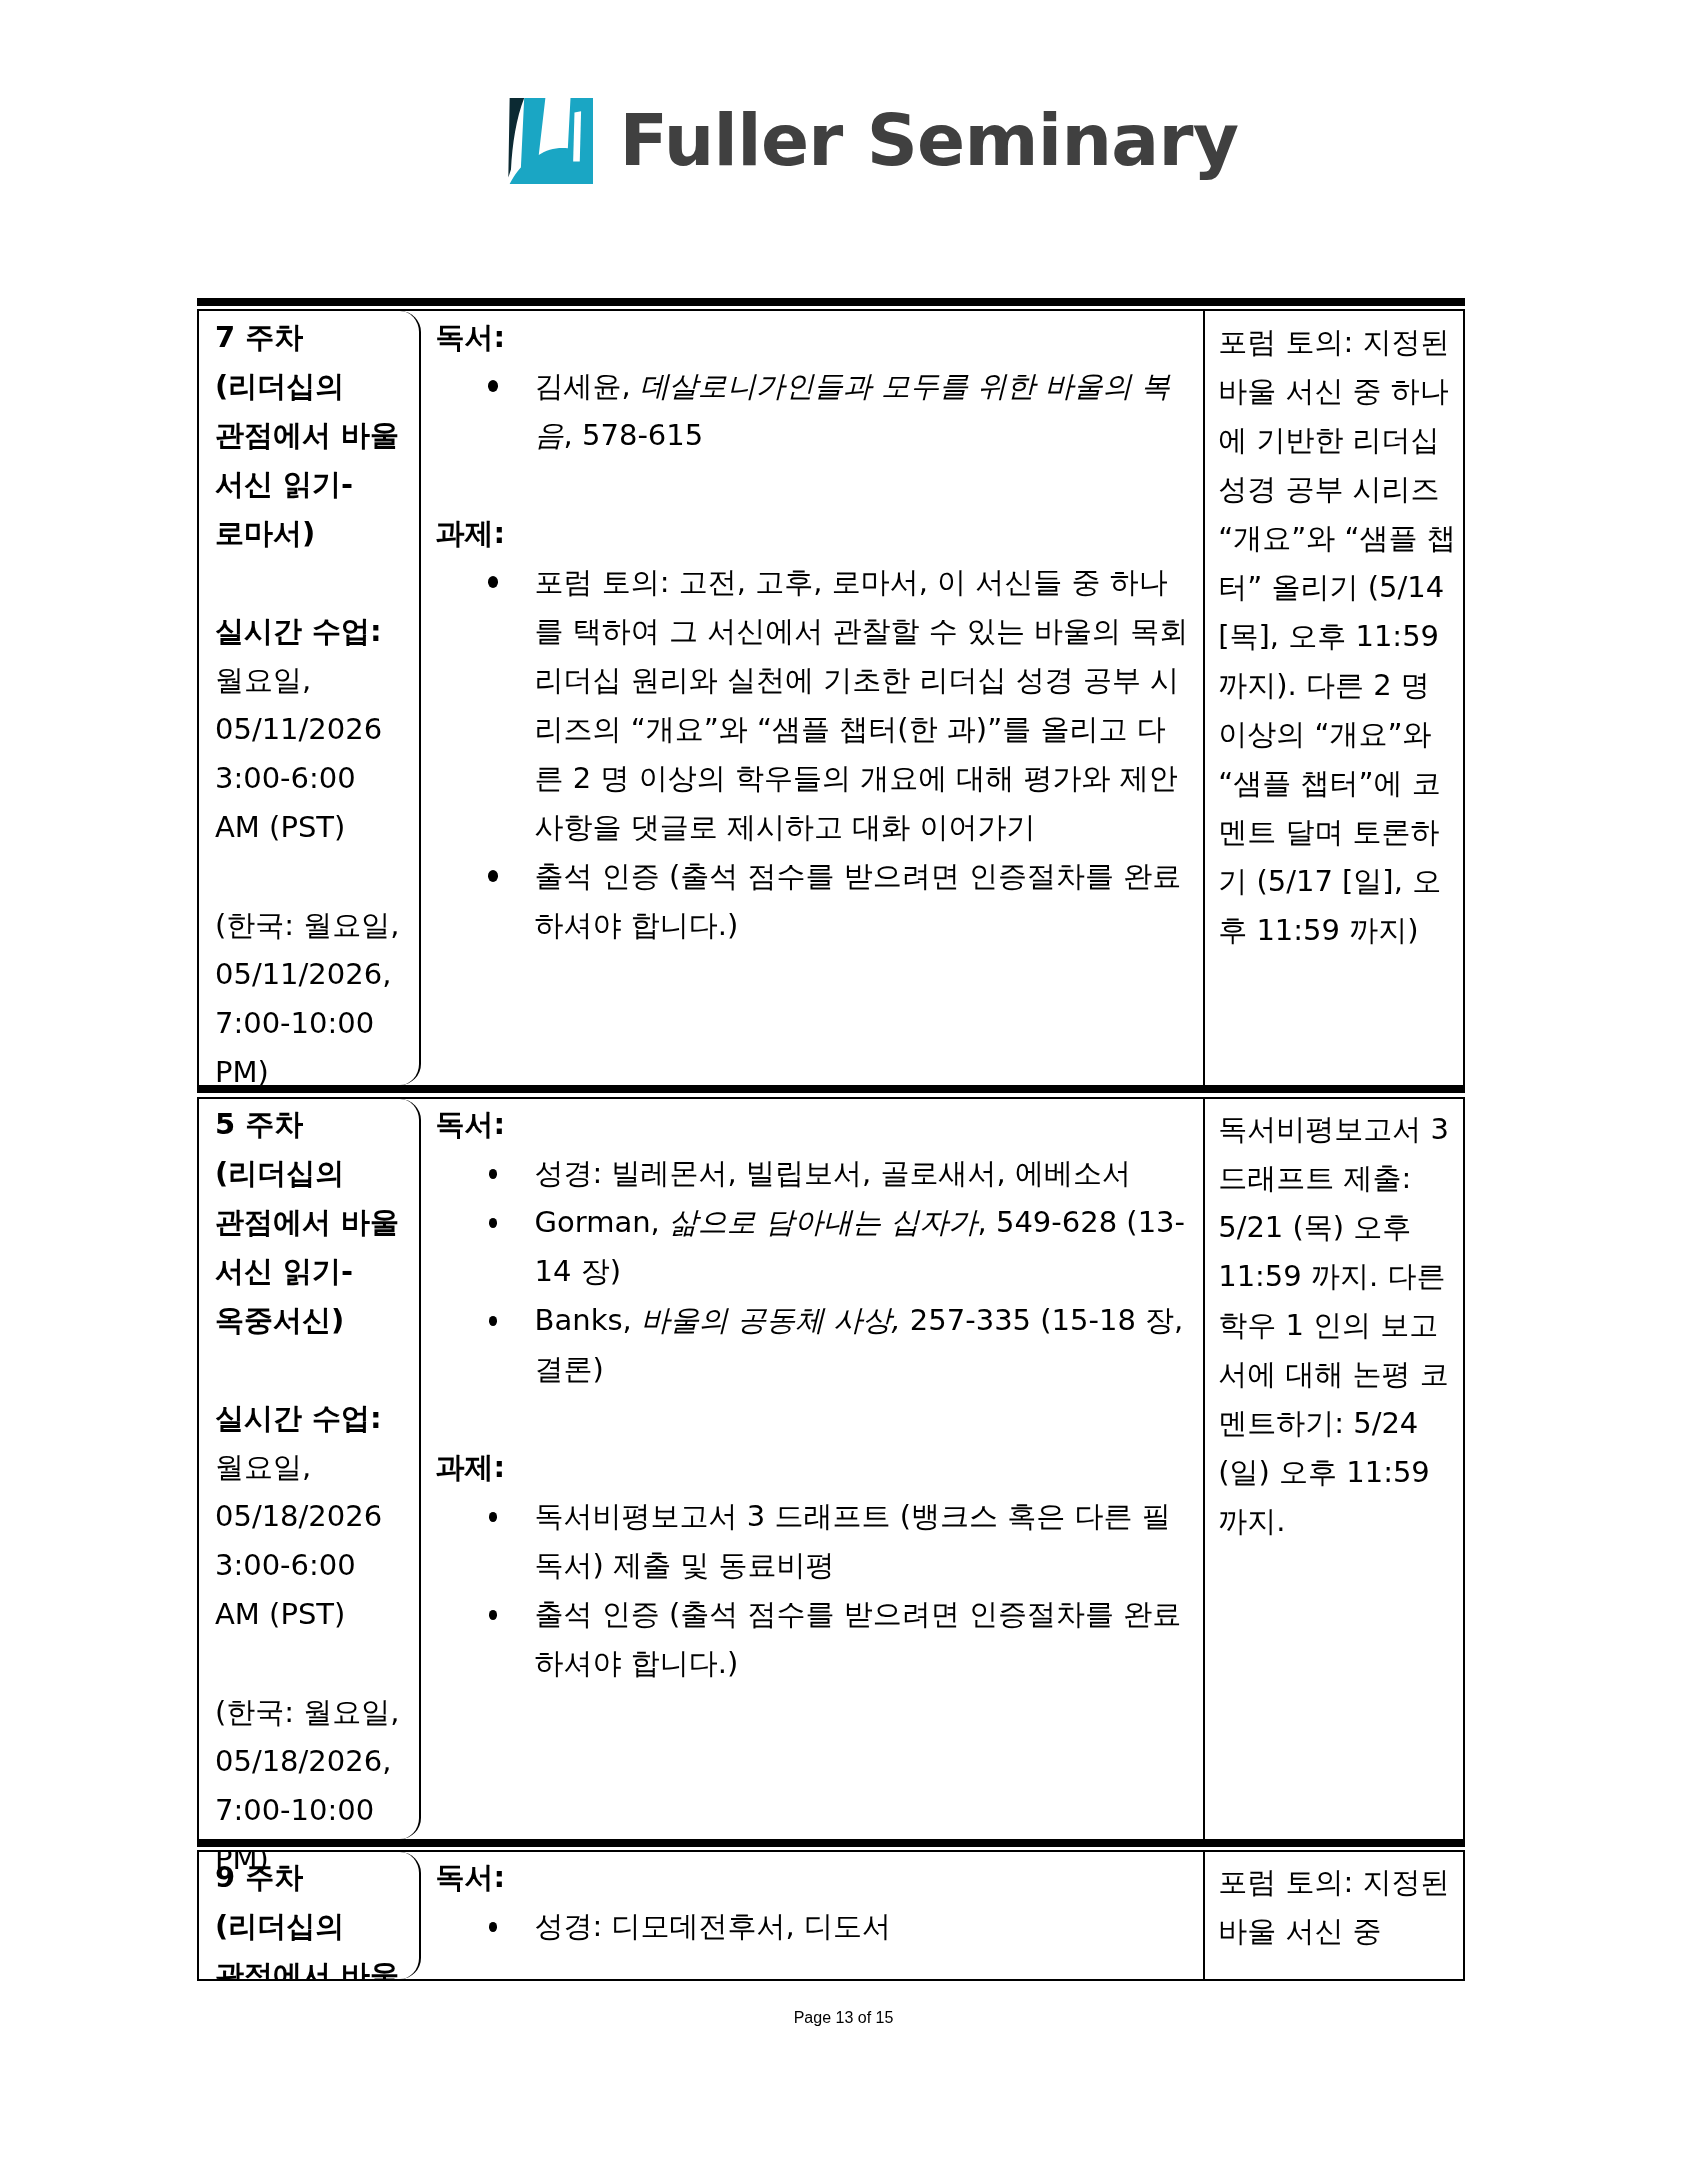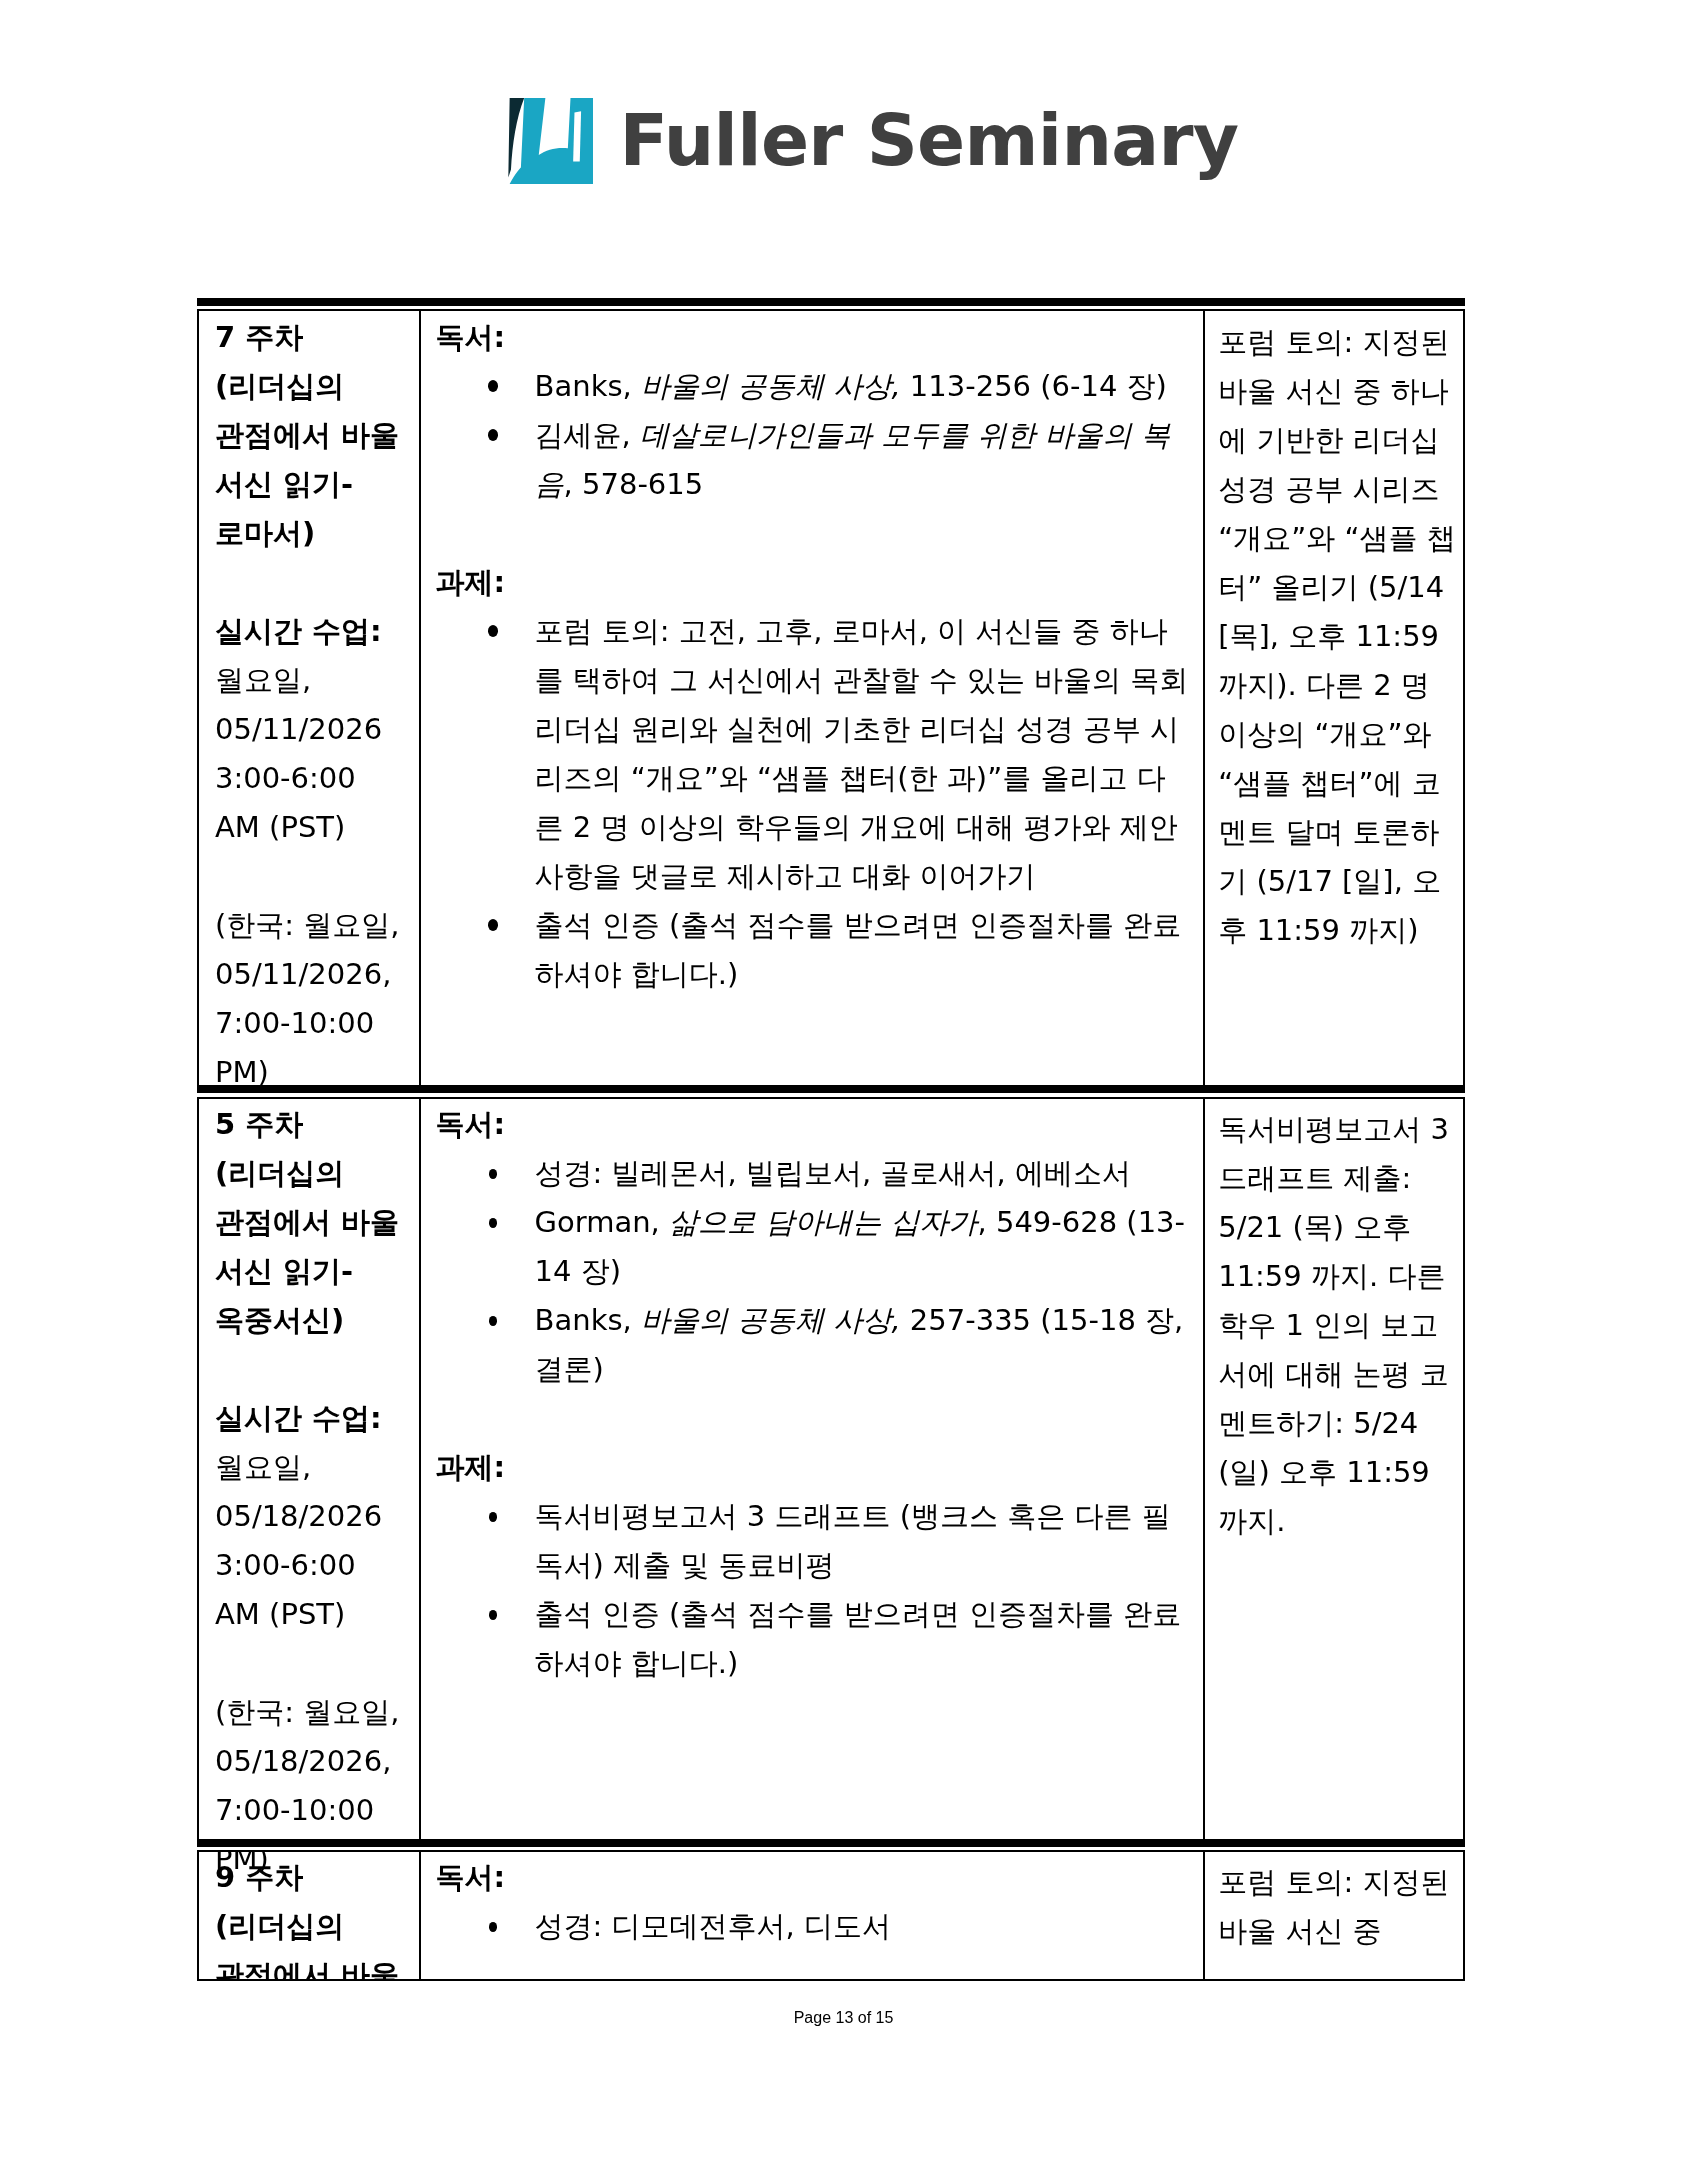--- a/index.html
+++ b/index.html
@@ -24,21 +24,21 @@
     border-top: 8px solid #000;
     box-shadow: inset 0 3.3px 0 0 #fff;
   }
   .row-inner {
     display: flex; width: 100%;
     border-top: 2px solid #000; margin-top: 3.3px;
     border-left: 2px solid #000; border-right: 2px solid #000;
   }
   .row.last .row-inner { border-bottom: 2px solid #000; }
   .cell { box-sizing: border-box; font-size: 29px; line-height: 49px; }
-  .c1 { width: 222px; padding: 1.3px 6.6px 0 16px; border-right: 2px solid #000; }
+  .c1 { width: 222px; padding: 1.3px 6.6px 0 16px; border-right: 2px solid #000; border-radius: 21px; }
   .c2 { width: 784px; padding: 1.3px 12px 0 14.6px; border-right: 2px solid #000; }
   .c3 { flex: 1; padding: 6.6px 6.6px 0 13.2px; }
   .bold { font-weight: bold; }
   .week-title { font-weight: bold; }
   .spacer { height: 49px; }
   .section-label { font-weight: bold; }
   ul.items { list-style: none; margin: 0; padding: 0; }
   ul.items li { position: relative; padding-left: 99px; }
   ul.items li .bullet {
     position: absolute; left: 52px; top: 18.5px; width: 10.6px; height: 12px;
@@ -89,21 +89,20 @@
         <div>
           <div>(한국: 월요일,</div>
           <div>05/11/2026,</div>
           <div>7:00-10:00</div>
           <div>PM)</div>
         </div>
       </div>
       <div class="cell c2">
         <div class="section-label">독서:</div>
         <ul class="items">
-          <li><span class="bullet"></span><span>Banks, </span><span class="it">바울의 공동체 사상,</span><span> 113-256 (6-14 장)</span></li>
           <li><span class="bullet"></span><span>김세윤, </span><span class="it">데살로니가인들과 모두를 위한 바울의 복음</span><span>, 578-615</span></li>
         </ul>
         <div class="spacer"></div>
         <div class="section-label">과제:</div>
         <ul class="items">
           <li><span class="bullet"></span><span>포럼 토의: 고전, 고후, 로마서, 이 서신들 중 하나를 택하여 그 서신에서 관찰할 수 있는 바울의 목회리더십 원리와 실천에 기초한 리더십 성경 공부 시리즈의 “개요”와 “샘플 챕터(한 과)”를 올리고 다른 2 명 이상의 학우들의 개요에 대해 평가와 제안 사항을 댓글로 제시하고 대화 이어가기</span></li>
           <li><span class="bullet"></span><span>출석 인증 (출석 점수를 받으려면 인증절차를 완료하셔야 합니다.)</span></li>
         </ul>
       </div>
       <div class="cell c3">

